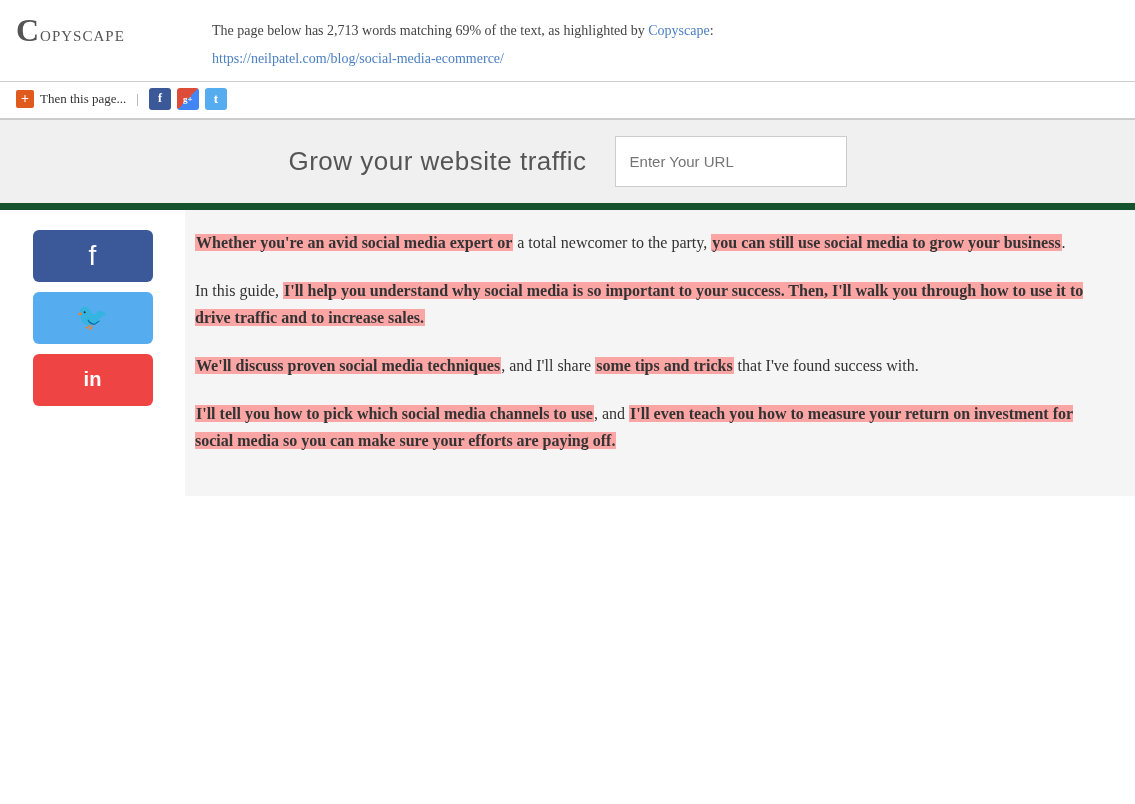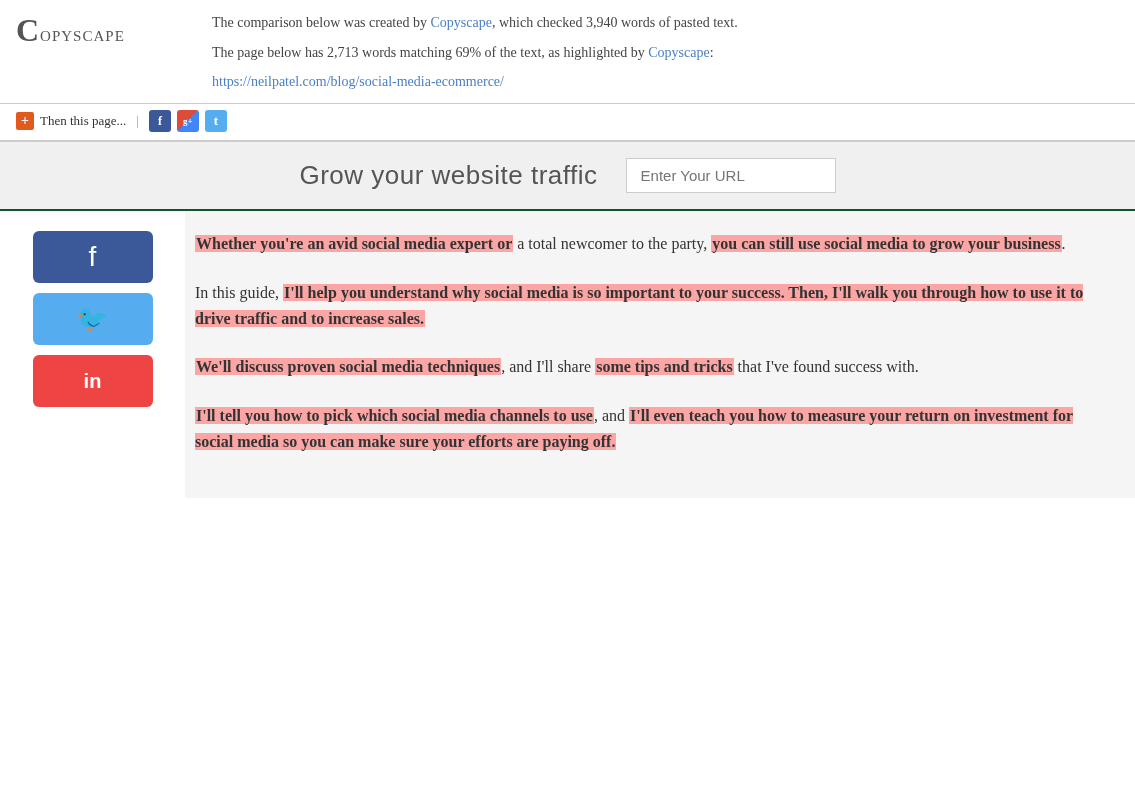--- a/index.html
+++ b/index.html
@@ -79,41 +79,41 @@
       display: inline-flex; align-items: center; justify-content: center;
       width: 22px; height: 22px;
       background: #55acee; color: white;
       font-size: 12px; font-weight: bold;
       border-radius: 3px; text-decoration: none;
     }
 
     
     .ad-banner {
       background: #f0f0f0;
-      border-bottom: 2px solid #14532d;
+      border-bottom: 7px solid #14532d;
       padding: 16px 0;
       display: flex;
       align-items: center;
       justify-content: center;
       gap: 8px;
     }
     .ad-grow-text {
       font-size: 26px;
       color: #555;
       font-family: Arial, sans-serif;
       font-weight: 300;
       letter-spacing: 0.5px;
       margin-right: 20px;
     }
     .ad-url-input {
-      padding: 8px 14px;
+      padding: 16px 14px;
       font-size: 15px;
       color: #aaa;
       border: 1px solid #ccc;
-      width: 210px;
+      width: 232px;
       outline: none;
       font-family: Arial, sans-serif;
     }
 
     
     .content-wrapper {
       display: flex;
       padding: 0;
     }
     .sidebar {
@@ -170,23 +170,20 @@
 </head>
 <body>
 
 <div class="header">
   <div class="logo-area">
     <div class="logo">
       <span style="font-variant:small-caps; font-size:32px; font-weight:bold; color:#555;">C</span><span style="font-size:22px; font-variant:small-caps; color:#555;">opyscape</span>
     </div>
   </div>
   <div class="header-text">
-    <p>
-      <span>The comparison below was created by </span><a class="copyscape-link" href="#">Copyscape</a><span>, which checked 3,940 words of pasted text.</span>
-    </p>
     <p style="margin-top:8px;">
       <span>The page below has 2,713 words matching 69% of the text, as highlighted by </span><a class="copyscape-link" href="#">Copyscape</a><span>:</span>
     </p>
     <p style="margin-top:6px;">
       <a class="matching-url" href="#">https://neilpatel.com/blog/social-media-ecommerce/</a>
     </p>
   </div>
 </div>
 
 <div class="share-bar">

